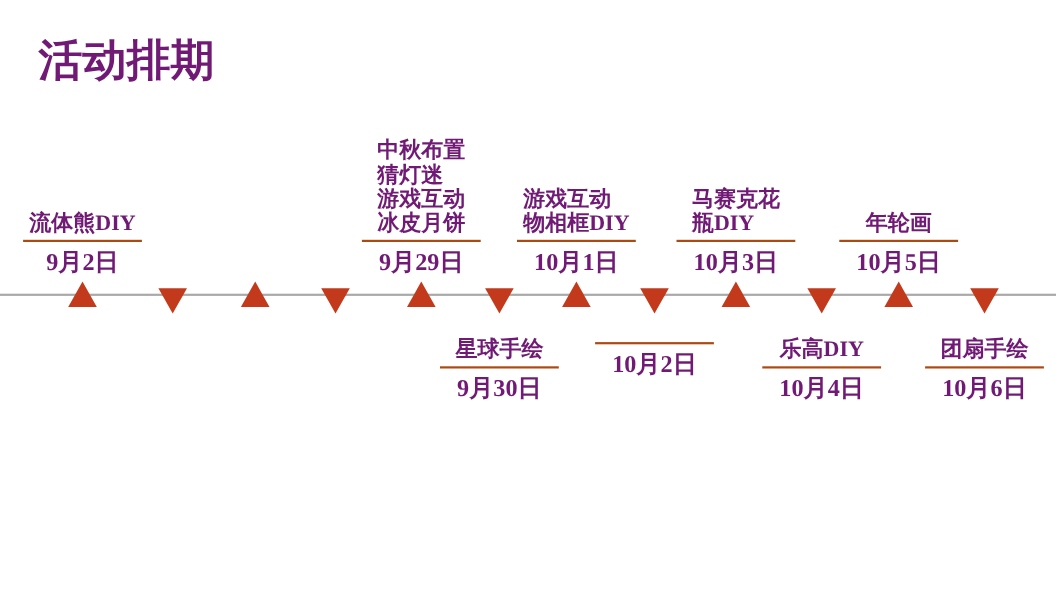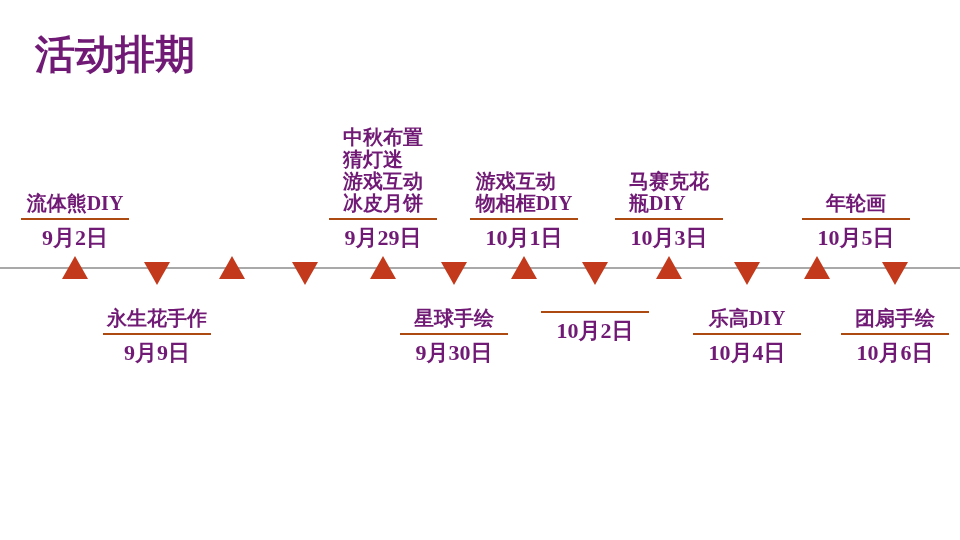--- a/index.html
+++ b/index.html
@@ -78,31 +78,26 @@
 物相框DIY</span>
     <div class="event-underline"></div>
     <div class="event-date">10月1日</div>
   </div>
   <div class="event above" style="left:589px">
     <span class="event-label">马赛克花
 瓶DIY</span>
     <div class="event-underline"></div>
     <div class="event-date">10月3日</div>
   </div>
-  <div class="event above" style="left:776px">
+  <div class="event above" style="left:737px">
     <span class="event-label">年轮画</span>
     <div class="event-underline"></div>
     <div class="event-date">10月5日</div>
   </div>
 
-  <div class="event below" style="left:77px">
-    <span class="event-label">永生花手作</span>
-    <div class="event-underline"></div>
-    <div class="event-date">9月9日</div>
-  </div>
   <div class="event below" style="left:374px">
     <span class="event-label">星球手绘</span>
     <div class="event-underline"></div>
     <div class="event-date">9月30日</div>
   </div>
   <div class="event below" style="left:515px">
     <div class="event-underline"></div>
     <div class="event-date">10月2日</div>
   </div>
   <div class="event below" style="left:667px">

